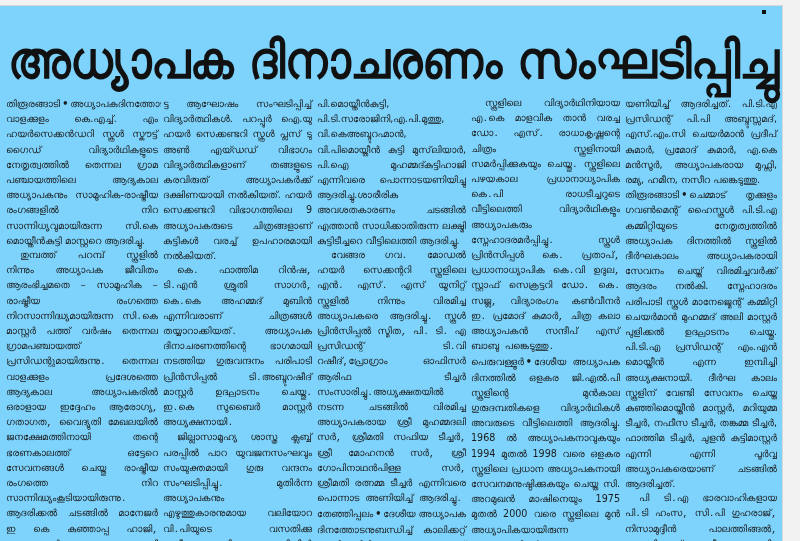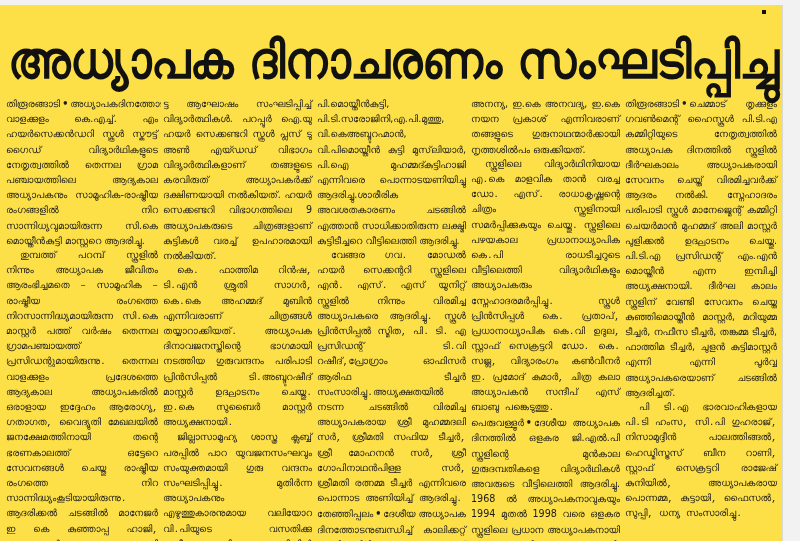--- a/index.html
+++ b/index.html
@@ -13,21 +13,21 @@
     overflow: hidden;
     position: relative;
     font-family: "DejaVu Sans", sans-serif;
   }
   .clipping {
     position: absolute;
     left: 0;
     top: 5px;
     width: 782px;
     height: 536px;
-    background: #fde047;
+    background: #7dd3fc;
     border-top: 1px solid #d8d8d8;
     border-right: 1px solid #d8d8d8;
     overflow: hidden;
   }
   .corner-mark {
     position: absolute;
     right: 16px;
     top: 4px;
     width: 4px;
     height: 4px;
@@ -101,52 +101,52 @@
         <span>തുമ്പത്ത് പറമ്പ് സ്കൂളിൽ നിന്നും അധ്യാപക ജീവിതം ആരംഭിച്ചമതെ – സാമൂഹിക – രാഷ്ട്രീയ രംഗത്തെ നിറസാന്നിദ്ധ്യമായിരുന്ന സി.കെ മാസ്റ്റർ പത്ത് വർഷം തെന്നല ഗ്രാമപഞ്ചായത്ത് പ്രസിഡന്റുമായിരുന്നു. തെന്നല വാളക്കുളം പ്രദേശത്തെ ആദ്യകാല അധ്യാപകരിൽ ഒരാളായ ഇദ്ദേഹം ആരോഗ്യ, ഗതാഗത, വൈദ്യുതി മേഖലയിൽ ജനക്ഷേമത്തിനായി തന്റെ ഭരണകാലത്ത് ഒട്ടേറെ സേവനങ്ങൾ ചെയ്തു രാഷ്ട്രീയ രംഗത്തെ നിറ സാന്നിദ്ധ്യംകൂടിയായിരുന്നു. ആദരിക്കൽ ചടങ്ങിൽ മാനേജർ ഇ കെ കുഞ്ഞാപ്പ ഹാജി, ഹെഡ്മാസ്റ്റർ കെ.ടി അബ്ദുലത്തീഫ് ,കെ ബഷീർ അഹമ്മദ് , ടി മുഹമ്മദ്, പി.വി അബ്ദുറഹ്മാൻ , വി ഹാസിൽ, വി മർജാൻ സംബന്ധിച്ചു.</span>
       </p>
 
     </div>
 
     <div class="col">
       <p class="para">
         <span>ട്ട ആഘോഷം സംഘടിപ്പിച്ച് വിദ്യാർത്ഥികൾ. പറപ്പൂർ ഐ.യു ഹയർ സെക്കണ്ടറി സ്കൂൾ പ്ലസ് ടു അൺ എയ്ഡഡ് വിഭാഗം വിദ്യാർത്ഥികളാണ് തങ്ങളുടെ കരവിരുത് അധ്യാപകർക്ക് ദക്ഷിണയായി നൽകിയത്. ഹയർ സെക്കണ്ടറി വിഭാഗത്തിലെ 9 അധ്യാപകരുടെ ചിത്രങ്ങളാണ് കുട്ടികൾ വരച്ച് ഉപഹാരമായി നൽകിയത്.</span>
       </p>
       <p class="para indent">
-        <span>കെ. ഫാത്തിമ റിൻഷ, ടി.എൻ ശ്രുതി സാഗർ, കെ.കെ അഹമ്മദ് മുബിൻ എന്നിവരാണ് ചിത്രങ്ങൾ തയ്യാറാക്കിയത്. അധ്യാപക ദിനാവജനസ്തിന്റെ ഭാഗമായി നടത്തിയ ഗുരുവന്ദനം പരിപാടി പ്രിൻസിപ്പൽ ടി.അബ്ദുറഷീദ് മാസ്റ്റർ ഉദ്ഘാടനം ചെയ്തു. ഇ.കെ സുബൈർ മാസ്റ്റർ അധ്യക്ഷനായി.</span>
+        <span>കെ. ഫാത്തിമ റിൻഷ, ടി.എൻ ശ്രുതി സാഗർ, കെ.കെ അഹമ്മദ് മുബിൻ എന്നിവരാണ് ചിത്രങ്ങൾ തയ്യാറാക്കിയത്. അധ്യാപക ദിനാചരണത്തിന്റെ ഭാഗമായി നടത്തിയ ഗുരുവന്ദനം പരിപാടി പ്രിൻസിപ്പൽ ടി.അബ്ദുറഷീദ് മാസ്റ്റർ ഉദ്ഘാടനം ചെയ്തു. ഇ.കെ സുബൈർ മാസ്റ്റർ അധ്യക്ഷനായി.</span>
       </p>
       <p class="para indent">
         <span>ജില്ലാസാമൂഹ്യ ശാസ്ത്ര ക്ലബ്ബ് പരപ്പിൽ പാറ യുവജനസംഘവും സംയുക്തമായി ഗുരു വന്ദനം സംഘടിപ്പിച്ചു. മുതിർന്ന അധ്യാപകനും എഴുത്തുകാരനുമായ വലിയോറ വി.പിയുടെ വസതിക്കു സമീപമൊരുക്കിയ വേദിയിൽ ബ്ലോക്ക് പഞ്ചായത്ത് അംഗം സുഹ്റാബി ഇബ്രാഹിം ഉദ്ഘാടനം ചെയ്തു.സാമൂഹ്യശാസ്ത്ര ക്ലബ്ബ് ജില്ലാ കോർഡിനേറ്റർ യു.ഹമീദലി അധ്യക്ഷനായി. പ്രദേശത്തെ മുതിർന്ന അധ്യാപകരായ പി.കെ.അബ്ദുൽ മജീദ്, വി</span>
       </p>
     </div>
 
     <div class="col">
       <p class="para">
         <span>പി.മൊയ്തീൻകുട്ടി, പി.ടി.സരോജിനി,എ.പി.മുത്തു, വി.കെഅബ്ദുറഹ്മാൻ, വി.പിമൊയ്തീൻ കുട്ടി മുസ്‌ലിയാർ, പി.ഐ മുഹമ്മദ്കുട്ടിഹാജി എന്നിവരെ പൊന്നാടയണിയിച്ചു ആദരിച്ചു.ശാരീരിക അവശതകാരണം ചടങ്ങിൽ എത്താൻ സാധിക്കാതിരുന്ന ലക്ഷ്മി കുട്ടിടീച്ചറെ വീട്ടിലെത്തി ആദരിച്ചു.</span>
       </p>
       <p class="para indent">
         <span>വേങ്ങര ഗവ. മോഡൽ ഹയർ സെക്കന്ററി സ്കൂളിലെ എൻ. എസ്. എസ് യൂനിറ്റ് സ്കൂളിൽ നിന്നും വിരമിച്ച അധ്യാപകരെ ആദരിച്ചു. സ്കൂൾ പ്രിൻസിപ്പൽ സ്മിത, പി. ടി. എ പ്രസിഡന്റ് ടി.വി റഷീദ്,പ്രോഗ്രാം ഓഫിസർ ആരിഫ ടീച്ചർ സംസാരിച്ചു.അധ്യക്ഷതയിൽ നടന്ന ചടങ്ങിൽ വിരമിച്ച അധ്യാപകരായ ശ്രീ മുഹമ്മദലി സർ, ശ്രീമതി സഫിയ ടീച്ചർ, ശ്രീ മോഹനൻ സർ, ശ്രീ ഗോപിനാഥൻപിള്ള സർ, ശ്രീമതി രത്നമ്മ ടീച്ചർ എന്നിവരെ പൊന്നാട അണിയിച്ച് ആദരിച്ചു.</span>
       </p>
       <p class="para">
         <span class="dateline">തേഞ്ഞിപ്പലം</span><span class="bullet">•</span><span>ദേശീയ അധ്യാപക ദിനത്തോടനുബന്ധിച്ച് കാലിക്കറ്റ് യൂണിവേഴ്സിറ്റി കാമ്പസ് ഗവൺമെന്റ് മോഡൽ ഹയർ സെക്കൻഡറി സ്കൂളിൽ അധ്യാപകർക്ക് മുന്നിൽ നൃത്തശിൽപമൊരുക്കിയ വിദ്യാർഥിനികളുടെ ഗുരുവന്ദനം ശ്രദ്ധേയമായി. ഹൈസ്കൂൾ വിദ്യാർഥിനികളായ ടി. ഹർഷ, പി. ശ്രദ്ധരാജ്, വി.പി</span>
       </p>
     </div>
 
     <div class="col">
-      <p class="para">
-        <span>അനന്യ, ഇ.കെ അനവദ്യ, ഇ.കെ നയന പ്രകാശ് എന്നിവരാണ് തങ്ങളുടെ ഗുരുനാഥന്മാർക്കായി നൃത്തശിൽപം ഒരുക്കിയത്.</span>
-      </p>
       <p class="para indent">
         <span>സ്കൂളിലെ വിദ്യാർഥിനിയായ എ.കെ മാളവിക താൻ വരച്ച ഡോ. എസ്. രാധാകൃഷ്ണന്റെ ചിത്രം സ്കൂളിനായി സമർപ്പിക്കുകയും ചെയ്തു. സ്കൂളിലെ പഴയകാല പ്രധാനാധ്യാപിക കെ.പി രാധടീച്ചറുടെ വീട്ടിലെത്തി വിദ്യാർഥികളും അധ്യാപകരും സ്നേഹാദരമർപ്പിച്ചു. സ്കൂൾ പ്രിൻസിപ്പൾ കെ. പ്രതാപ്, പ്രധാനാധ്യാപിക കെ.വി ഉദുല, സ്റ്റാഫ് സെക്രട്ടറി ഡോ. കെ. സജ്ല, വിദ്യാരംഗം കൺവീനർ ഇ. പ്രമോദ് കുമാർ, ചിത്ര കലാ അധ്യാപകൻ സന്ദീപ് എസ് ബാബു പങ്കെടുത്തു.</span>
       </p>
       <p class="para">
         <span class="dateline">പെരുവള്ളൂർ</span><span class="bullet">•</span><span>ദേശീയ അധ്യാപക ദിനത്തിൽ ഒളകര ജി.എൽ.പി സ്കൂളിന്റെ മുൻകാല ഗുരുദമ്പതികളെ വിദ്യാർഥികൾ അവരുടെ വീട്ടിലെത്തി ആദരിച്ചു. 1968 ൽ അധ്യാപകനാവുകയും 1994 മുതൽ 1998 വരെ ഒളകര സ്കൂളിലെ പ്രധാന അധ്യാപകനായി സേവനമനുഷ്ഠിക്കുകയും ചെയ്ത സി. അറമുഖൻ മാഷിനെയും 1975 മുതൽ 2000 വരെ സ്കൂളിലെ മുൻ അധ്യാപികയായിരുന്ന അദ്ദേഹത്തിന്റെ ഭാര്യ ശാന്ത ടീച്ചറെയുമാണ് കുരുന്നു വിദ്യാർഥികൾ വീട്ടിലെത്തി പൊന്നാട</span>
       </p>
     </div>
 
     <div class="col">
+      <p class="para">
+        <span>യണിയിച്ച് ആദരിച്ചത്. പി.ടി.എ പ്രസിഡന്റ് പി.പി അബ്ദുസ്സമദ്, എസ്.എം.സി ചെയർമാൻ പ്രദീപ് കുമാർ, പ്രമോദ് കുമാർ, എ.കെ മൻസൂർ, അധ്യാപകരായ മുഫ്സി, രമ്യ, ഹമീന, നസീറ പങ്കെടുത്തു.</span>
+      </p>
       <p class="para">
         <span class="dateline">തിരൂരങ്ങാടി</span><span class="bullet">•</span><span>ചെമ്മാട് തൃക്കുളം ഗവൺമെന്റ് ഹൈസ്കൂൾ പി.ടി.എ കമ്മിറ്റിയുടെ നേതൃത്വത്തിൽ അധ്യാപക ദിനത്തിൽ സ്കൂളിൽ ദീർഘകാലം അധ്യാപകരായി സേവനം ചെയ്ത് വിരമിച്ചവർക്ക് ആദരം നൽകി. സ്നേഹാദരം പരിപാടി സ്കൂൾ മാനേജ്മെന്റ് കമ്മിറ്റി ചെയർമാൻ മുഹമ്മദ് അലി മാസ്റ്റർ പുളിക്കൽ ഉദ്ഘാടനം ചെയ്തു. പി.ടി.എ പ്രസിഡന്റ് എം.എൻ മൊയ്തീൻ എന്ന ഇമ്പിച്ചി അധ്യക്ഷനായി. ദീർഘ കാലം സ്കൂളിന് വേണ്ടി സേവനം ചെയ്ത കുഞ്ഞിമൊയ്തീൻ മാസ്റ്റർ, മറിയുമ്മ ടീച്ചർ, നഫീസ ടീച്ചർ, തങ്കമ്മ ടീച്ചർ, ഫാത്തിമ ടീച്ചർ, ചുളൻ കുട്ടിമാസ്റ്റർ എന്നി എന്നി പൂർവ്വ അധ്യാപകരെയാണ് ചടങ്ങിൽ ആദരിച്ചത്.</span>
       </p>
       <p class="para indent">
         <span>പി ടി.എ ഭാരവാഹികളായ പി.ടി ഹംസ, സി.പി ഗുഹരാജ്, നിസാമുദ്ദീൻ പാലത്തിങ്ങൽ, ഹെഡ്മിസ്ട്രസ് ബീന റാണി, സ്റ്റാഫ് സെക്രട്ടറി രാജേഷ് കുനിയിൽ, അധ്യാപകരായ പൊന്നമ്മ, കുട്ടായി, ഫൈസൽ, സുപ്പി, ധന്യ സംസാരിച്ചു.</span>
       </p>
     </div>
   </div>
 </div>
 

